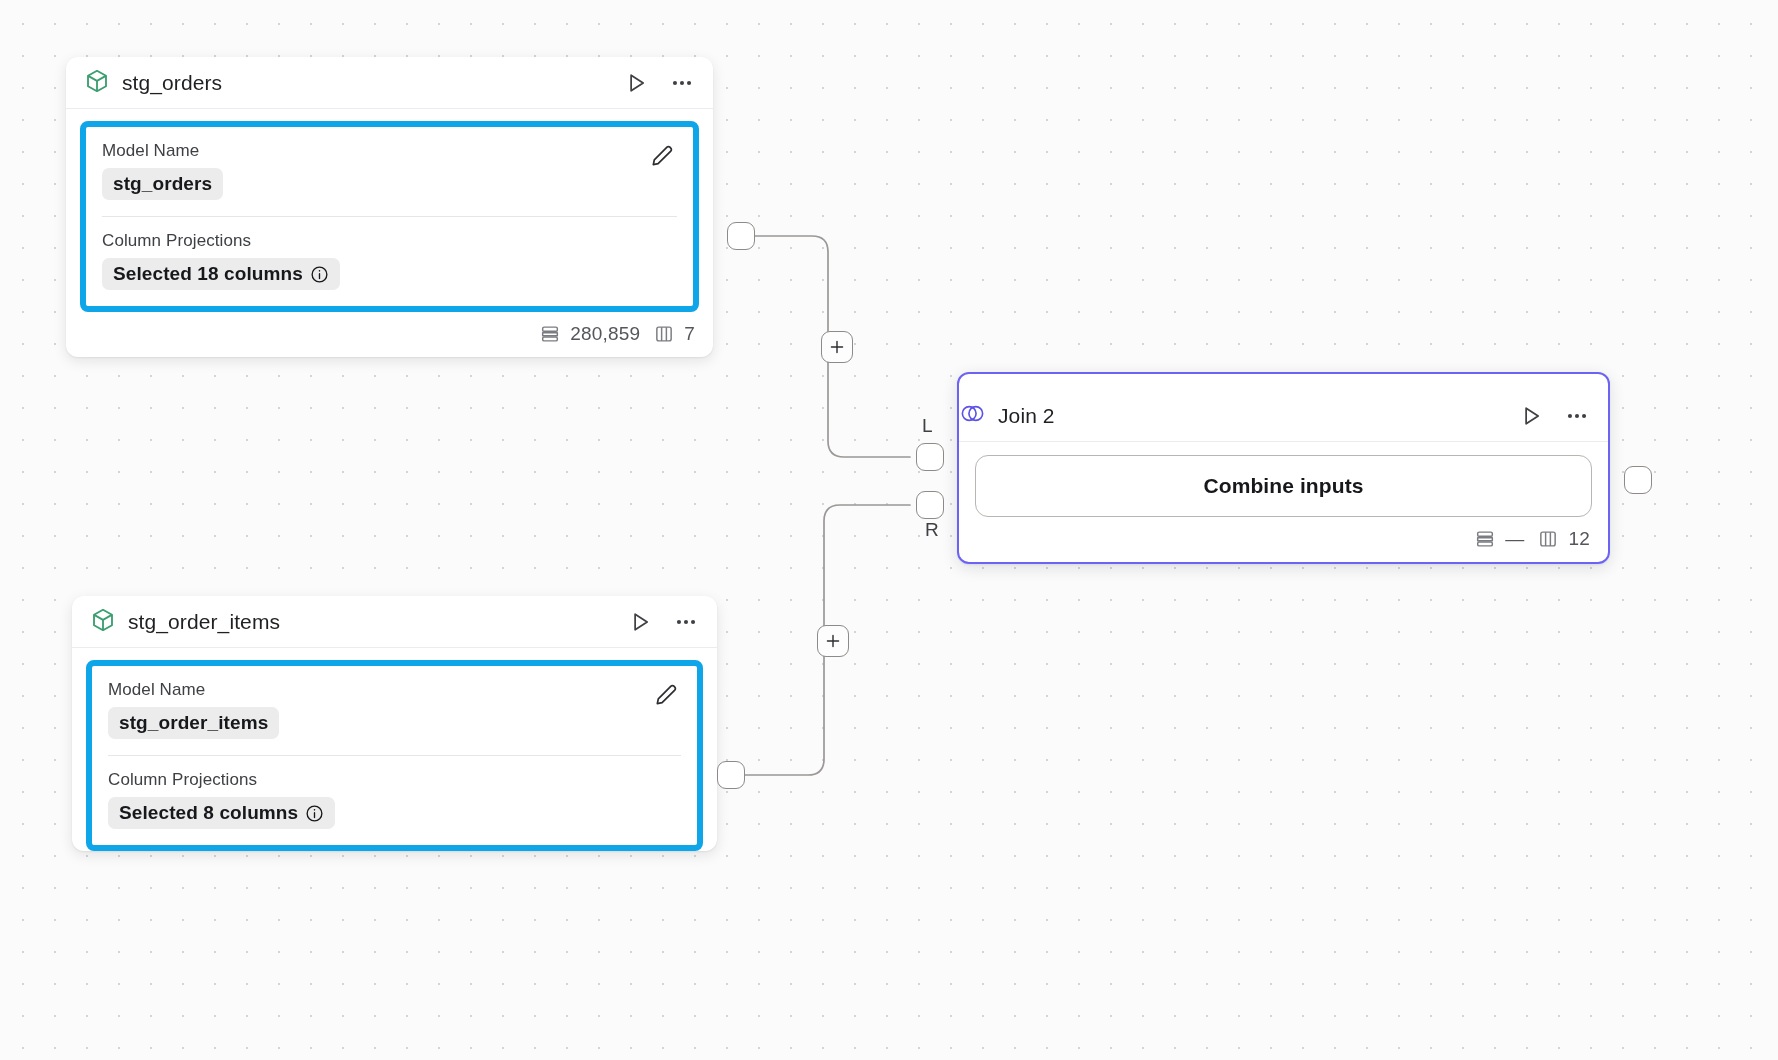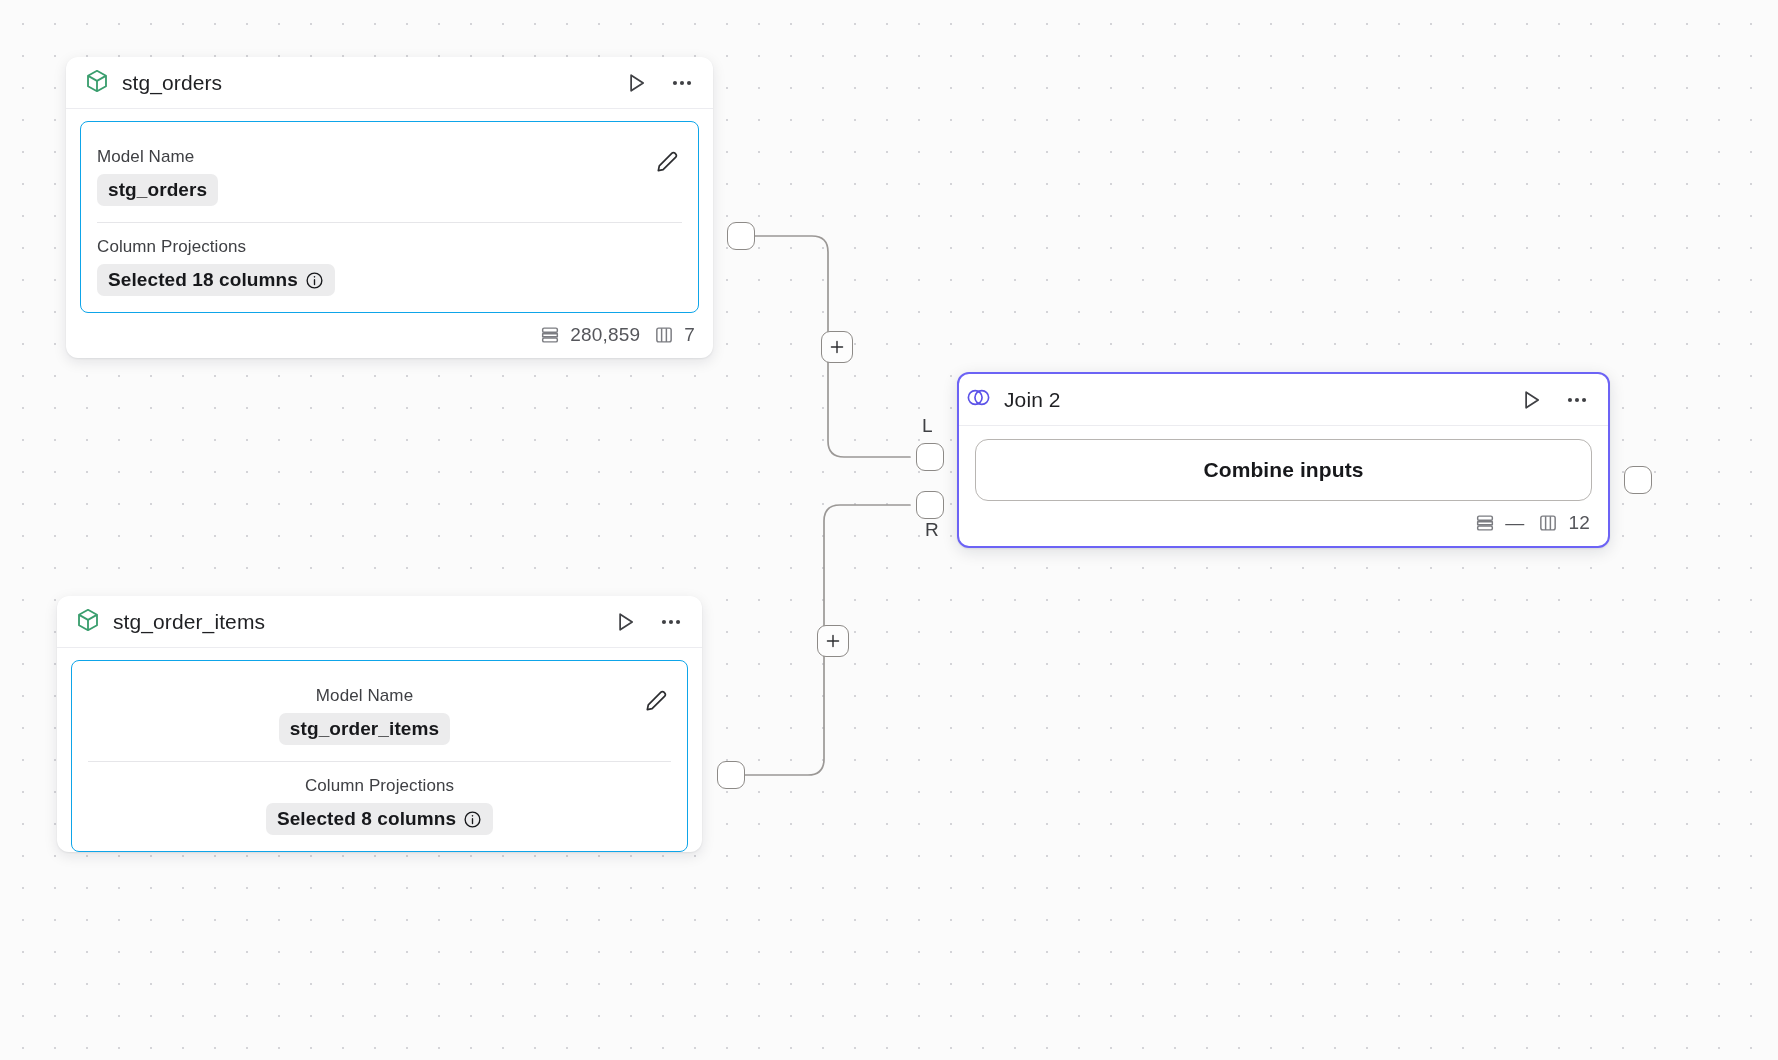--- a/index.html
+++ b/index.html
@@ -79,23 +79,23 @@
     background: none;
     border: none;
     padding: 2px;
   }
 
   .node-body {
     padding: 12px 14px 0 14px;
   }
 
   .inner-panel {
-    border: 1px solid #0ea5e9;
+    border: 6px solid #0ea5e9;
     border-radius: 8px;
-    padding: 25px 16px 16px 16px;
+    padding: 14px 16px 16px 16px;
   }
 
   .field-label {
     font-size: 17px;
     color: #3f4044;
     margin-bottom: 7px;
     letter-spacing: .1px;
   }
 
   .chip {
@@ -263,21 +263,21 @@
           <rect x="4.2" y="4.5" width="15.6" height="15" rx="2"></rect>
           <path d="M9.4 4.5v15M14.6 4.5v15"></path>
         </svg>
         <span class="stat-value">7</span>
       </span>
     </div>
   </div>
 
   <div class="port" style="left:727px; top:222px;"></div>
 
-  <div class="node" style="left:57px; top:596px; width:645px;text-align:center;">
+  <div class="node" style="left:72px; top:596px; width:645px;">
     <div class="node-header">
       <span class="icon">
         <svg width="26" height="26" viewBox="0 0 24 24" fill="none" stroke="#3a9e6e" stroke-width="1.7" stroke-linejoin="round">
           <path d="M12 2.6 20.3 7.2v9.6L12 21.4 3.7 16.8V7.2z"></path>
           <path d="M3.9 7.3 12 11.9l8.1-4.6"></path>
           <path d="M12 11.9v9.4"></path>
         </svg>
       </span>
       <span class="node-title">stg_order_items</span>
       <span class="header-actions">
@@ -322,21 +322,21 @@
           </svg>
         </span>
       </div>
     </div>
 
   </div>
 
   <div class="port" style="left:717px; top:761px;"></div>
 
   <div class="node selected" style="left:957px; top:372px; width:653px;">
-    <div class="node-header" style="padding-left:6px;">
+    <div class="node-header" style="padding-left:0;margin-top:16px;">
       <span class="icon">
         <svg width="27" height="27" viewBox="0 0 28 24" fill="none" stroke="#5b52e8" stroke-width="1.7">
           <circle cx="10.6" cy="12" r="7.1"></circle>
           <circle cx="17.4" cy="12" r="7.1"></circle>
         </svg>
       </span>
       <span class="node-title">Join 2</span>
       <span class="header-actions">
         <span class="icon-btn">
           <svg width="26" height="26" viewBox="0 0 24 24" fill="none" stroke="#3f4044" stroke-width="1.6" stroke-linejoin="round">

